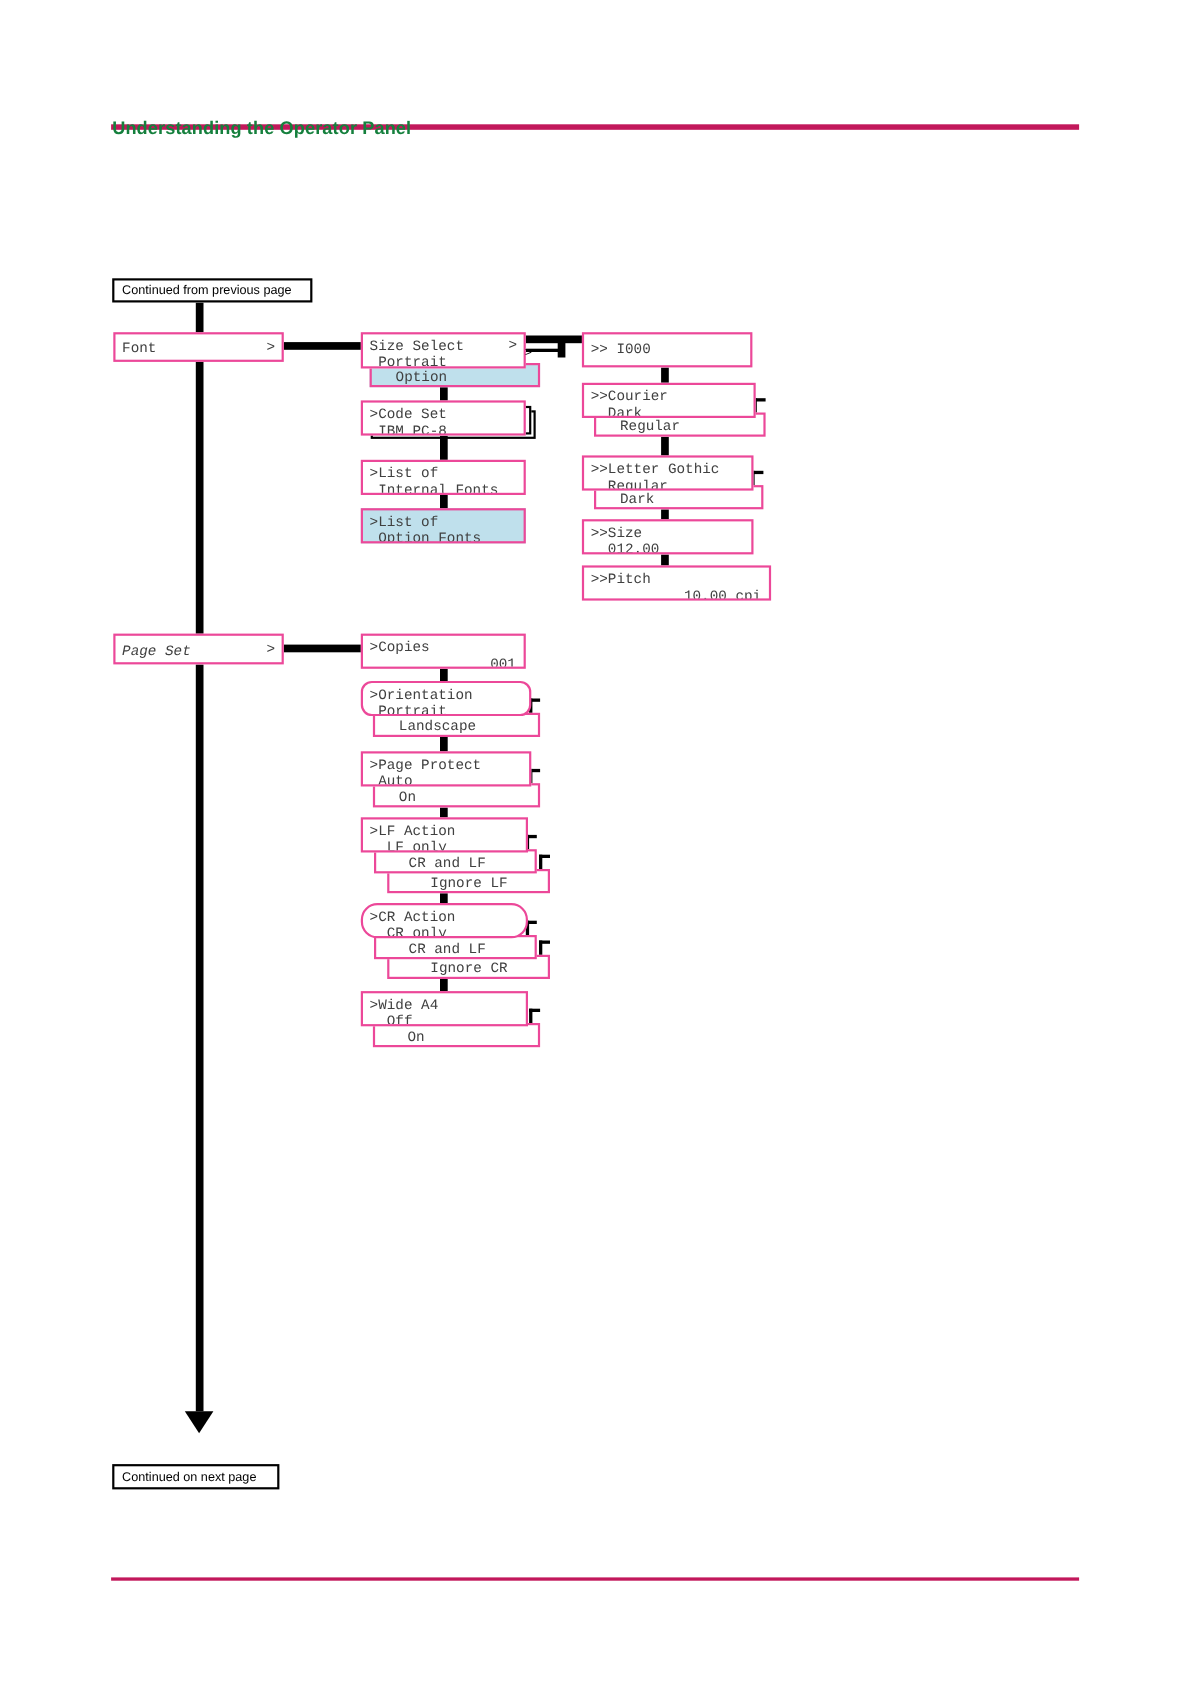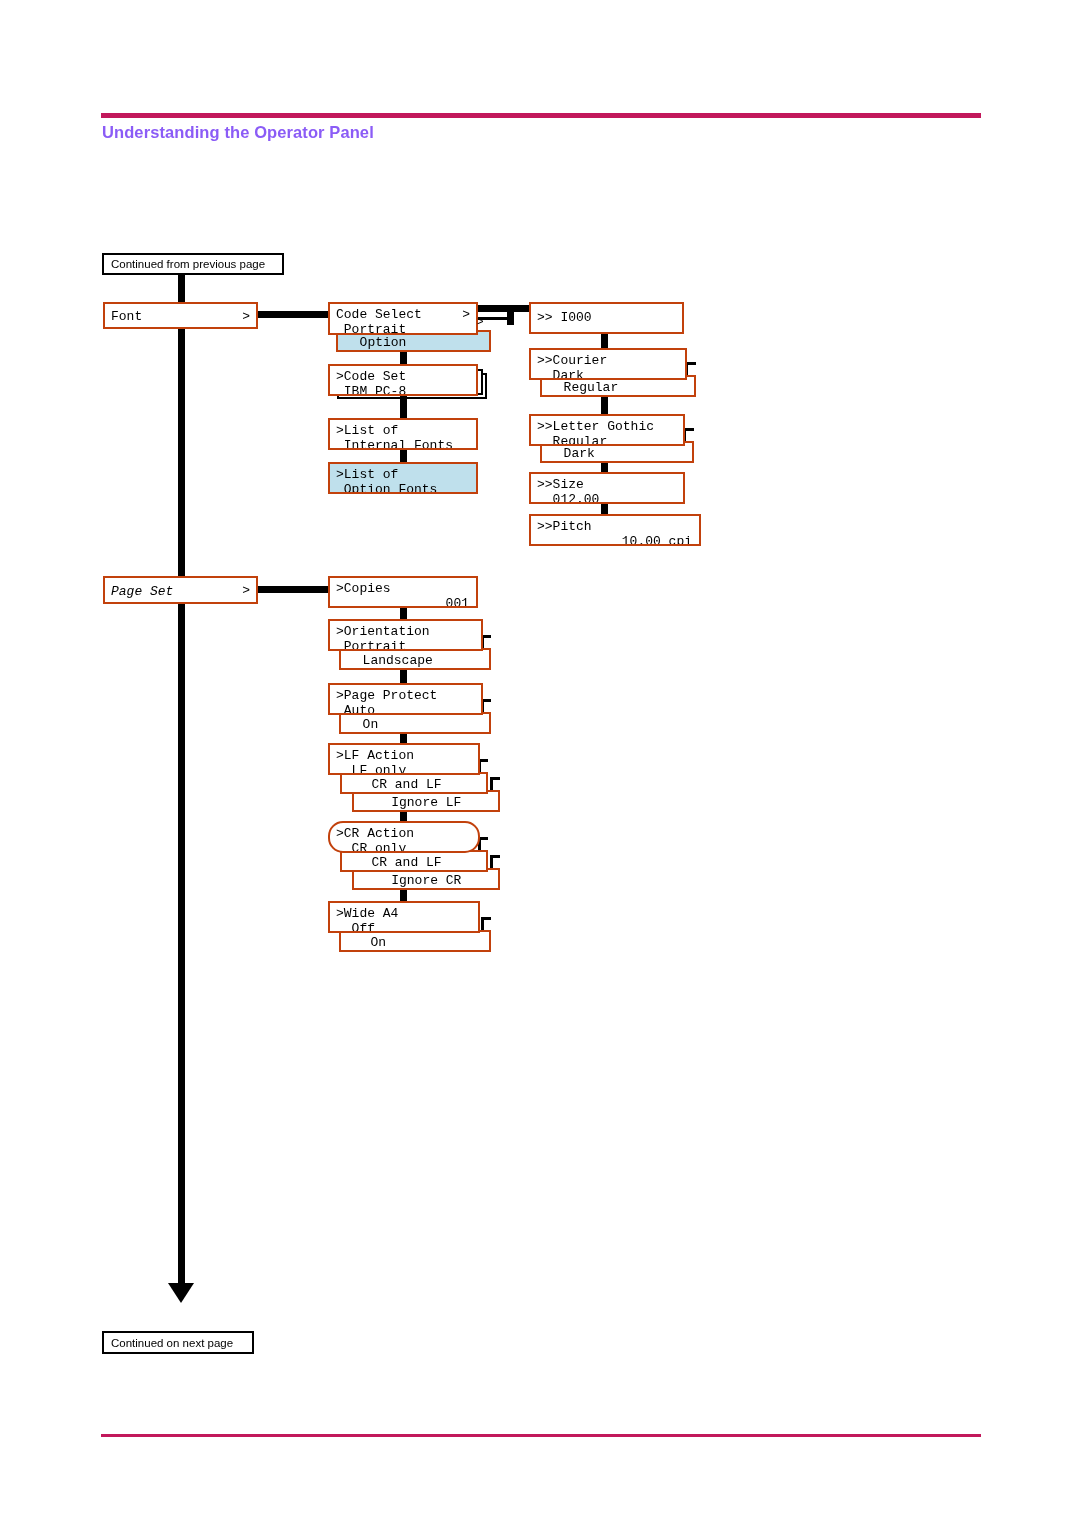--- a/index.html
+++ b/index.html
@@ -11,22 +11,22 @@
     overflow:hidden;
   }
   .page{position:absolute;left:0;top:0;width:1080px;height:1528px;}
 
   
   .hdr-rule{
     position:absolute;left:101px;top:113px;width:880px;height:5px;
     background:#c2185b;
   }
   .hdr-title{
-    position:absolute;left:102px;top:123px;
-    font-size:16.5px;font-weight:bold;color:#8b5cf6;
+    position:absolute;left:102px;top:108px;
+    font-size:16.5px;font-weight:bold;color:#15803d;
     letter-spacing:.1px;white-space:nowrap;
   }
 
   
   .ftr-rule{
     position:absolute;left:101px;top:1434px;width:880px;height:3px;
     background:#c2185b;
   }
   .ftr-page{
     position:absolute;left:0;top:1441px;width:1080px;text-align:center;
@@ -42,26 +42,26 @@
     font-family:"Liberation Sans", sans-serif;
     display:flex;align-items:center;
     padding:0 7px;
     box-sizing:border-box;
     white-space:nowrap;
     z-index:6;
   }
 
   .lcd{
     position:absolute;
-    border:2px solid #c2410c;
+    border:2px solid #ec4899;
     background:#fff;
     box-sizing:border-box;
     font-family:"Liberation Mono","DejaVu Sans Mono",monospace;
     font-size:13px;
-    color:#000000;
+    color:#404040;
     z-index:5;
     overflow:hidden;
   }
   .lcd .l1,.lcd .l2{
     position:absolute;left:6px;right:6px;
     white-space:pre;
     line-height:15px;
   }
   .lcd .l1{top:3px;}
   .lcd .l2{top:18px;}
@@ -119,21 +119,21 @@
   <div class="hline" style="left:258px;top:311px;width:75px;"></div>
 
   <div class="vline" style="left:178px;top:329px;height:249px;"></div>
 
   <div class="lcd hl" style="left:336px;top:330px;width:155px;height:22px;">
     <div class="l1" style="top:3px;">  Option</div>
   </div>
   <div class="caret" style="left:477px;top:322px;z-index:6;font-size:11px;">&gt;</div>
 
   <div class="lcd" style="left:328px;top:302px;width:150px;height:33px;">
-    <div class="l1">Code Select</div>
+    <div class="l1">Size Select</div>
     <div class="l2"> Portrait</div>
     <div class="caret" style="top:10px;">&gt;</div>
   </div>
 
   <div class="thinline" style="left:472px;top:317px;width:3px;height:14px;"></div>
   <div class="thinline" style="left:472px;top:317px;width:38px;height:3px;"></div>
   <div class="vline" style="left:507px;top:311px;height:14px;"></div>
 
   <div class="hline" style="left:478px;top:305px;width:56px;"></div>
 
@@ -211,21 +211,21 @@
     <div class="l1">&gt;Copies</div>
     <div class="l2 rgt" style="left:auto;">001</div>
   </div>
   <div class="vline" style="left:400px;top:608px;height:12px;"></div>
 
   <div class="lcd sub" style="left:339px;top:648px;width:152px;height:22px;">
     <div class="l1" style="top:3px;">  Landscape</div>
   </div>
   <div class="thinline" style="left:481px;top:635px;width:3px;height:16px;"></div>
   <div class="thinline" style="left:481px;top:635px;width:10px;height:3px;"></div>
-  <div class="lcd" style="left:328px;top:619px;width:155px;height:32px;">
+  <div class="lcd" style="left:328px;top:619px;width:155px;height:32px;border-radius:10px;">
     <div class="l1">&gt;Orientation</div>
     <div class="l2"> Portrait</div>
   </div>
   <div class="vline" style="left:400px;top:670px;height:14px;"></div>
 
   <div class="lcd sub" style="left:339px;top:712px;width:152px;height:22px;">
     <div class="l1" style="top:3px;">  On</div>
   </div>
   <div class="thinline" style="left:481px;top:699px;width:3px;height:16px;"></div>
   <div class="thinline" style="left:481px;top:699px;width:10px;height:3px;"></div>

